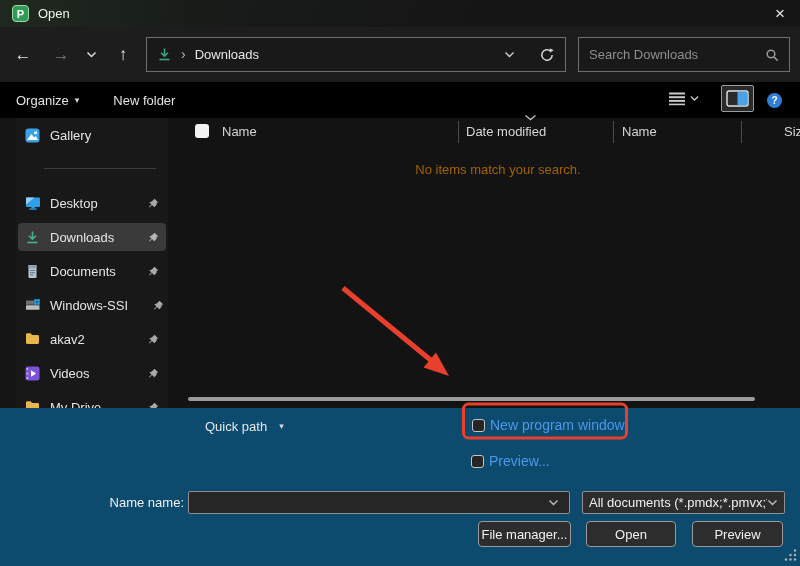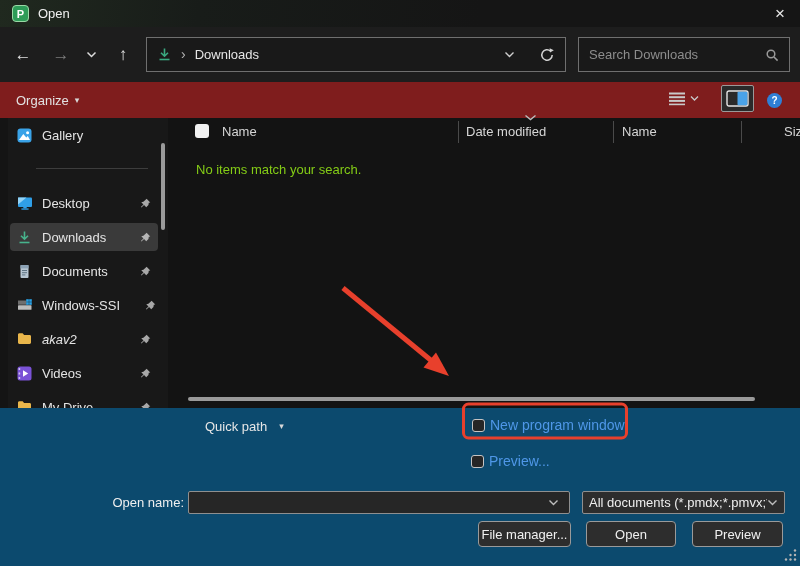--- a/index.html
+++ b/index.html
@@ -40,41 +40,41 @@
     position:absolute; left:578px; top:10px; width:212px; height:35px;
     background:#191919; border:1px solid #6f6f6f;
     display:flex; align-items:center; padding:0 10px;
   }
   .searchbox input {
     flex:1; background:transparent; border:none; outline:none;
     color:#e0e0e0; font-size:13px; font-family:"Liberation Sans", sans-serif;
   }
   .searchbox input::placeholder { color:#8d8d8d; }
   
-  .toolbar { position:absolute; left:0; top:82px; width:800px; height:36px; background:#7f1d1d; display:flex; align-items:center; }
+  .toolbar { position:absolute; left:0; top:82px; width:800px; height:36px; background:#000000; display:flex; align-items:center; }
   .tool-item { display:flex; align-items:center; gap:6px; color:#e2e2e2; padding:0 8px; height:28px; border-radius:3px; }
   
   .body-area { position:absolute; left:0; top:118px; width:800px; height:290px; }
-  .sidebar { position:absolute; left:8px; top:0; width:201px; height:290px; background:#181818; border-right:7px solid #6d28d9; overflow:hidden; }
+  .sidebar { position:absolute; left:16px; top:0; width:201px; height:290px; background:#181818; border-right:7px solid #6d28d9; overflow:hidden; }
   .side-item {
     position:absolute; left:2px; width:148px; height:28px;
     display:flex; align-items:center; gap:7px; padding-left:31px; border-radius:4px;
     color:#e4e4e4;
   }
   .side-item.selected { background:#3a3a3a; }
   .side-item .pin { margin-left:auto; margin-right:7px; display:flex; }
   .side-icon { width:16px; height:14px; flex:0 0 auto; display:flex; margin-left:-24px; margin-right:2px; }
   .side-divider { position:absolute; left:28px; top:50px; width:112px; height:1px; background:#3d3d3d; }
   .side-scroll { position:absolute; left:153px; top:25px; width:4px; height:87px; background:#9a9a9a; border-radius:2px; }
   .mainlist { position:absolute; left:168px; top:0; width:632px; height:360px; background:#131313; }
   .list-header { position:absolute; left:0; top:0; width:632px; height:27px; }
   .col-label { position:absolute; top:6px; color:#d6d6d6; white-space:nowrap; }
   .col-sep { position:absolute; top:3px; width:1px; height:22px; background:#4a4a4a; }
   .hdr-checkbox { position:absolute; left:27px; top:6px; width:14px; height:14px; background:#f2f2f2; border-radius:3px; }
-  .empty-msg { position:absolute; left:0; top:44px; width:632px; color:#84cc16;padding-left:28px; }
+  .empty-msg { position:absolute; left:0; top:44px; width:632px; text-align:center; color:#a16207;padding-left:28px; }
   .h-scroll { position:absolute; left:20px; top:279px; width:567px; height:4px; background:#9a9a9a; border-radius:2px; }
   
   .footer { position:absolute; left:0; top:408px; width:800px; height:158px; background:#0c4a6e; }
   .quickpath { position:absolute; left:205px; top:8px; height:20px; display:flex; align-items:center; gap:12px; color:#e6e6e6; }
   .caret { font-size:9px; color:#d8d8d8; }
   .cb { width:13px; height:13px; border:1.5px solid #c4c4c4; border-radius:3px; background:#262626; flex:0 0 auto; }
   .cb-row { position:absolute; display:flex; align-items:center; gap:5px; }
   .blue-label { color:#4f97e8; font-size:14px; }
   .fname-label { position:absolute; left:100px; top:495px; width:84px; text-align:right; color:#efefef; }
   .fname-input {
@@ -153,20 +153,23 @@
           </svg>
       </span>
     </div>
   </div>
 
   <div class="toolbar">
     <div class="tool-item" style="margin-left:8px;">
       <span>Organize</span>
       <span class="caret">▾</span>
     </div>
+    <div class="tool-item" style="margin-left:18px;">
+      <span>New folder</span>
+    </div>
     <div style="position:absolute; left:668px; top:9px; display:flex; align-items:center; gap:4px;">
       <span style="display:flex;">
         <svg width="18" height="15" viewBox="0 0 18 15">
             <g fill="#c9c9c9">
               <rect x="1" y="1.5" width="16" height="2"></rect>
               <rect x="1" y="5.2" width="16" height="2"></rect>
               <rect x="1" y="8.9" width="16" height="2"></rect>
               <rect x="1" y="12.6" width="16" height="1.6"></rect>
             </g>
           </svg>
@@ -269,21 +272,21 @@
             </svg>
         </span>
         <span>Windows-SSI</span>
         <span class="pin" style="margin-right:2px;">
           <svg width="11" height="11" viewBox="0 0 12 12">
               <path d="M7.2 0.8 L11.2 4.8 L9.6 5.3 L9.2 7.6 L6.8 10 L4.4 7.6 L1.6 10.4 L1 9.8 L3.8 7 L1.4 4.6 L3.7 4.2 L6.7 1.4 Z" fill="#a8a8a8"></path>
             </svg>
         </span>
       </div>
 
-      <div class="side-item" style="top:207px;font-style:italic;">
+      <div class="side-item" style="top:207px;">
         <span class="side-icon">
           <svg width="15" height="13" viewBox="0 0 15 13">
               <path d="M1 2.6 C1 1.8 1.6 1.2 2.4 1.2 H5.6 L7.1 2.9 H12.6 C13.4 2.9 14 3.5 14 4.3 V10.6 C14 11.4 13.4 12 12.6 12 H2.4 C1.6 12 1 11.4 1 10.6 Z" fill="#e9b64b"></path>
             </svg>
         </span>
         <span>akav2</span>
         <span class="pin">
           <svg width="11" height="11" viewBox="0 0 12 12">
               <path d="M7.2 0.8 L11.2 4.8 L9.6 5.3 L9.2 7.6 L6.8 10 L4.4 7.6 L1.6 10.4 L1 9.8 L3.8 7 L1.4 4.6 L3.7 4.2 L6.7 1.4 Z" fill="#a8a8a8"></path>
             </svg>
@@ -358,21 +361,21 @@
       <span class="cb"></span>
       <span class="blue-label">New program window</span>
     </div>
 
     <div class="cb-row" style="left:471px; top:45px;">
       <span class="cb"></span>
       <span class="blue-label">Preview...</span>
     </div>
   </div>
 
-  <span class="fname-label">Open name:</span>
+  <span class="fname-label">Name name:</span>
   <input class="fname-input" value="" style="">
   <span class="fname-chevron" style="display:flex;">
     <svg width="11" height="8" viewBox="0 0 11 8">
         <polyline points="1.5,1.5 5.5,5.5 9.5,1.5" fill="none" stroke="#bdbdbd" stroke-width="1.4"></polyline>
       </svg>
   </span>
   <div class="ftype-select">
     <span class="txt">All documents (*.pmdx;*.pmvx;*</span>
     <span style="display:flex;">
       <svg width="11" height="8" viewBox="0 0 11 8">

